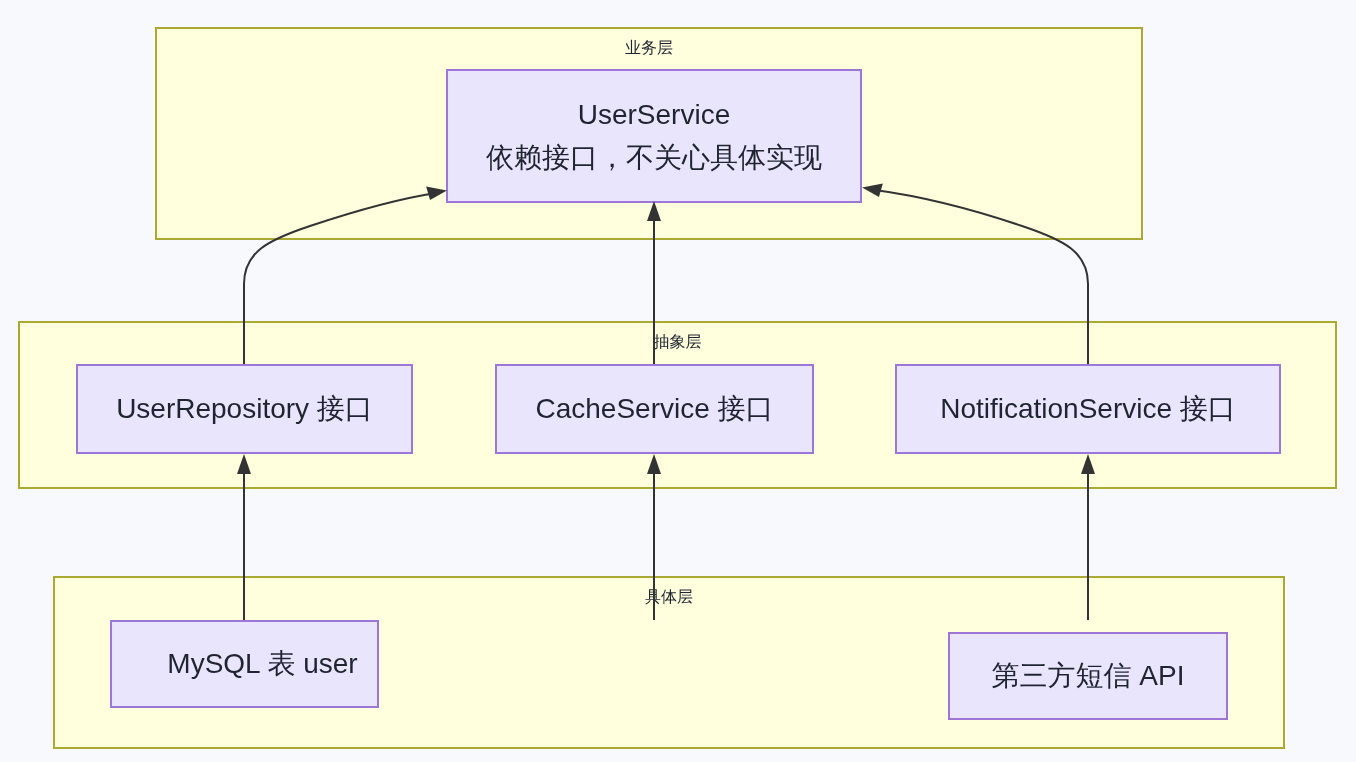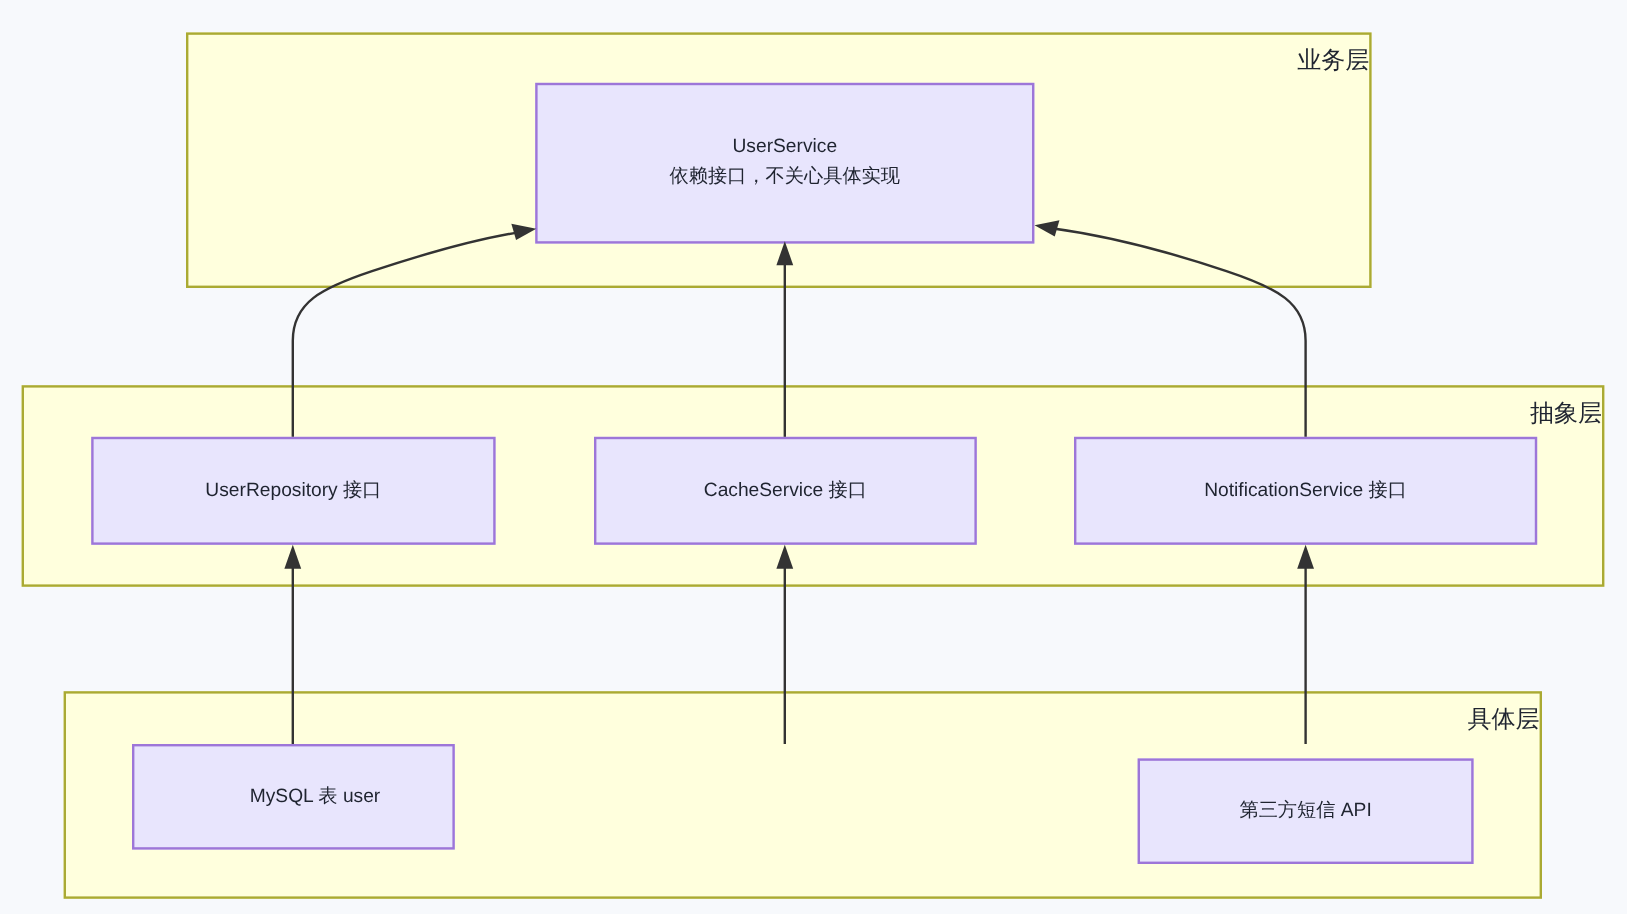--- a/index.html
+++ b/index.html
@@ -26,37 +26,37 @@
     position: absolute;
     background: #ffffdd;
     border: 2px solid #aaaa33;
     box-sizing: border-box;
   }
   .layer-title {
     position: absolute;
     width: 100%;
     top: 8px;
     left: 0;
-    text-align: right;
-    font-size: 20px;
+    text-align: center;
+    font-size: 16px;
     color: #1f2430;
     line-height: 1.4;
     white-space: nowrap;
   }
   .node {
     position: absolute;
     background: #e8e5fd;
     border: 2px solid #9d76d8;
     box-sizing: border-box;
     display: flex;
     flex-direction: column;
     align-items: center;
     justify-content: center;
     color: #1f2430;
-    font-size: 16px;
+    font-size: 28px;
     line-height: 1.55;
     text-align: center;
     white-space: nowrap;
   }
   .node .line2 {
     display: block;
     text-align: right;
   }
   svg#edges {
     position: absolute;

